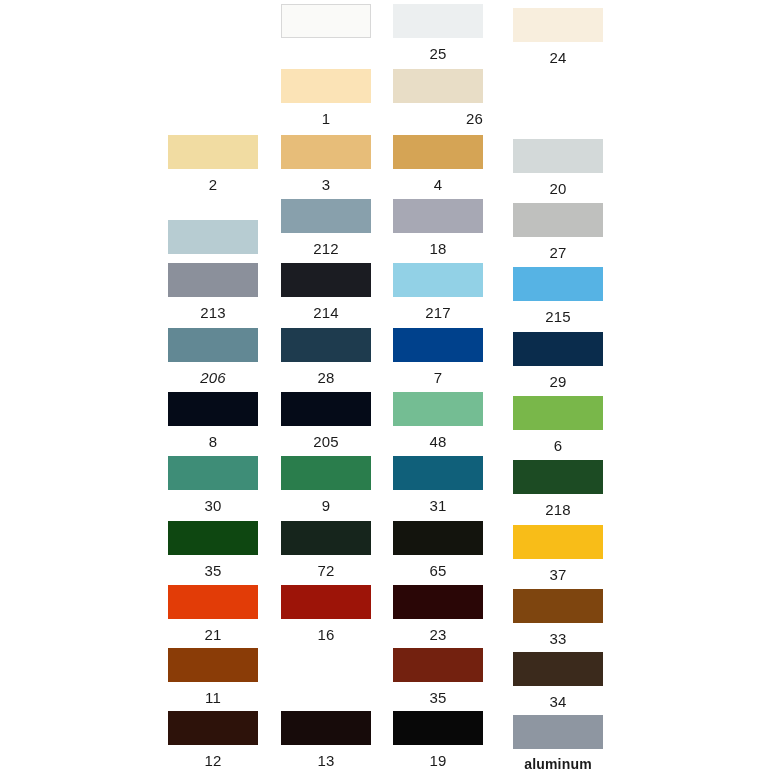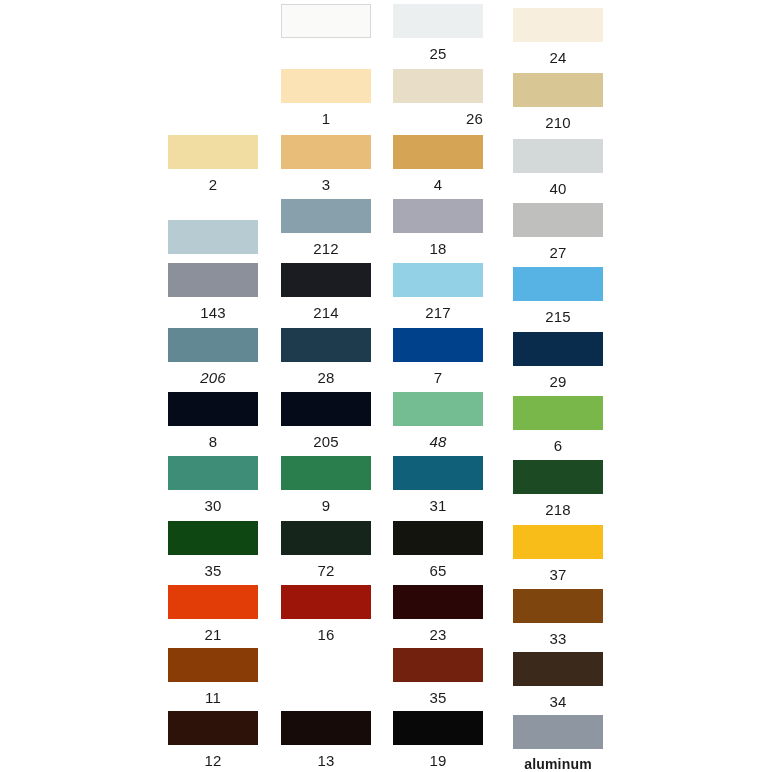--- a/index.html
+++ b/index.html
@@ -69,59 +69,55 @@
       <span class="swatch-label" style="width: 90px;">24</span>
     </div>
     <div class="swatch-cell" style="left: 281px; top: 69px;">
       <div class="swatch-chip" style="background-color: rgb(251, 227, 182); width: 90px; height: 34px;"></div>
       <span class="swatch-label" style="width: 90px;">1</span>
     </div>
     <div class="swatch-cell" style="left: 393px; top: 69px;">
       <div class="swatch-chip" style="background-color: rgb(232, 221, 198); width: 90px; height: 34px;"></div>
       <span class="swatch-label" style="width: 90px; text-align: right;">26</span>
     </div>
-    <div class="swatch-cell" style="left: 513px; top: 73px;">
-      <div class="swatch-chip" style="background-color: rgb(216, 199, 149); width: 90px; height: 34px;"></div>
-      <span class="swatch-label" style="width: 90px;">210</span>
-    </div>
     <div class="swatch-cell" style="left: 168px; top: 135px;">
       <div class="swatch-chip" style="background-color: rgb(241, 220, 162); width: 90px; height: 34px;"></div>
       <span class="swatch-label" style="width: 90px;">2</span>
     </div>
     <div class="swatch-cell" style="left: 281px; top: 135px;">
       <div class="swatch-chip" style="background-color: rgb(231, 189, 121); width: 90px; height: 34px;"></div>
       <span class="swatch-label" style="width: 90px;">3</span>
     </div>
     <div class="swatch-cell" style="left: 393px; top: 135px;">
       <div class="swatch-chip" style="background-color: rgb(213, 164, 85); width: 90px; height: 34px;"></div>
       <span class="swatch-label" style="width: 90px;">4</span>
     </div>
     <div class="swatch-cell" style="left: 513px; top: 139px;">
       <div class="swatch-chip" style="background-color: rgb(211, 217, 217); width: 90px; height: 34px;"></div>
-      <span class="swatch-label" style="width: 90px;">40</span>
+      <span class="swatch-label" style="width: 90px;">20</span>
     </div>
     <div class="swatch-cell" style="left: 168px; top: 200px; margin-top: 20px;">
       <div class="swatch-chip" style="background-color: rgb(183, 204, 210); width: 90px; height: 34px;"></div>
       <span class="swatch-label" style="width: 90px;">216</span>
     </div>
     <div class="swatch-cell" style="left: 281px; top: 199px;">
       <div class="swatch-chip" style="background-color: rgb(136, 160, 172); width: 90px; height: 34px;"></div>
       <span class="swatch-label" style="width: 90px;">212</span>
     </div>
     <div class="swatch-cell" style="left: 393px; top: 199px;">
       <div class="swatch-chip" style="background-color: rgb(167, 168, 180); width: 90px; height: 34px;"></div>
       <span class="swatch-label" style="width: 90px;">18</span>
     </div>
     <div class="swatch-cell" style="left: 513px; top: 203px;">
       <div class="swatch-chip" style="background-color: rgb(191, 192, 190); width: 90px; height: 34px;"></div>
       <span class="swatch-label" style="width: 90px;">27</span>
     </div>
     <div class="swatch-cell" style="left: 168px; top: 263px;">
       <div class="swatch-chip" style="background-color: rgb(139, 144, 155); width: 90px; height: 34px;"></div>
-      <span class="swatch-label" style="width: 90px;">143</span>
+      <span class="swatch-label" style="width: 90px;">213</span>
     </div>
     <div class="swatch-cell" style="left: 281px; top: 263px;">
       <div class="swatch-chip" style="background-color: rgb(27, 28, 34); width: 90px; height: 34px;"></div>
       <span class="swatch-label" style="width: 90px;">214</span>
     </div>
     <div class="swatch-cell" style="left: 393px; top: 263px;">
       <div class="swatch-chip" style="background-color: rgb(146, 209, 230); width: 90px; height: 34px;"></div>
       <span class="swatch-label" style="width: 90px;">217</span>
     </div>
     <div class="swatch-cell" style="left: 513px; top: 267px;">
@@ -145,21 +141,21 @@
       <span class="swatch-label" style="width: 90px;">29</span>
     </div>
     <div class="swatch-cell" style="left: 168px; top: 392px;">
       <div class="swatch-chip" style="background-color: rgb(5, 11, 24); width: 90px; height: 34px;"></div>
       <span class="swatch-label" style="width: 90px;">8</span>
     </div>
     <div class="swatch-cell" style="left: 281px; top: 392px;">
       <div class="swatch-chip" style="background-color: rgb(5, 11, 24); width: 90px; height: 34px;"></div>
       <span class="swatch-label" style="width: 90px;">205</span>
     </div>
-    <div class="swatch-cell" style="left: 393px; top: 392px; font-style: italic;">
+    <div class="swatch-cell" style="left: 393px; top: 392px;">
       <div class="swatch-chip" style="background-color: rgb(116, 189, 147); width: 90px; height: 34px;"></div>
       <span class="swatch-label" style="width: 90px;">48</span>
     </div>
     <div class="swatch-cell" style="left: 513px; top: 396px;">
       <div class="swatch-chip" style="background-color: rgb(121, 183, 74); width: 90px; height: 34px;"></div>
       <span class="swatch-label" style="width: 90px;">6</span>
     </div>
     <div class="swatch-cell" style="left: 168px; top: 456px;">
       <div class="swatch-chip" style="background-color: rgb(62, 141, 119); width: 90px; height: 34px;"></div>
       <span class="swatch-label" style="width: 90px;">30</span>

